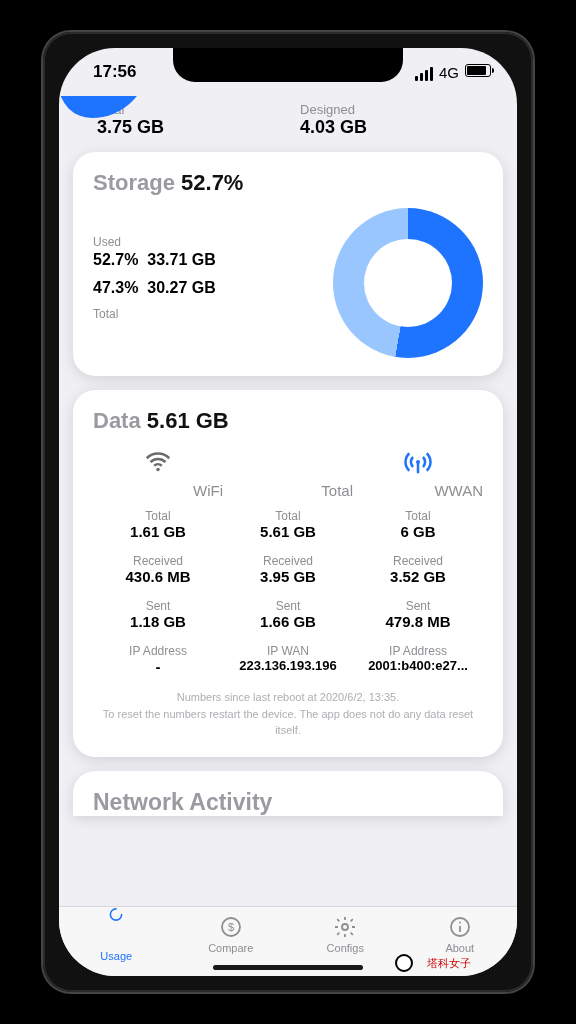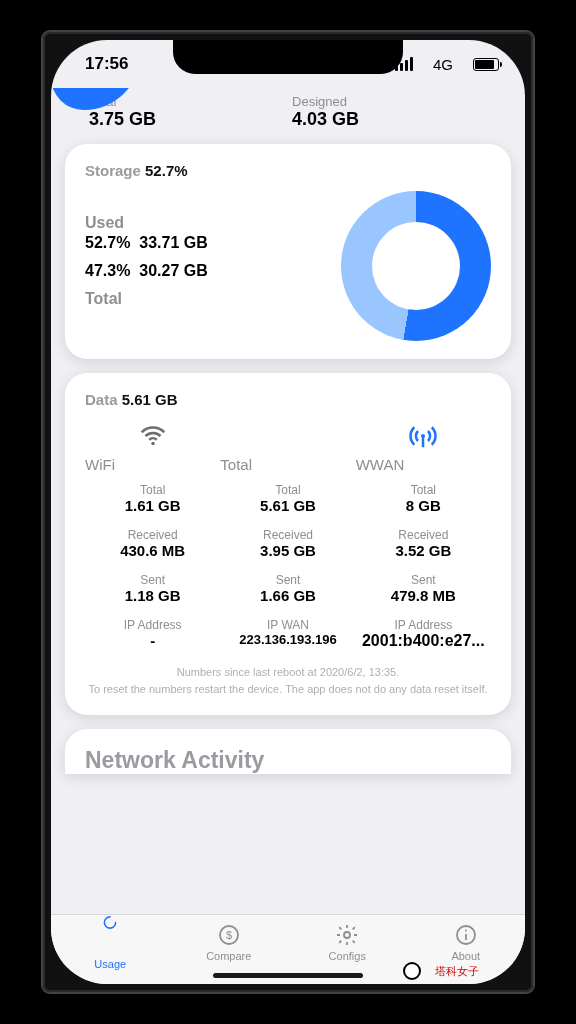--- a/index.html
+++ b/index.html
@@ -9,22 +9,22 @@
     width: 576px;
     height: 1024px;
     display: flex;
     align-items: center;
     justify-content: center;
   }
   .phone {
     width: 490px;
     height: 960px;
     background: #111;
-    border-radius: 7px;
-    padding: 8px;
+    border-radius: 28px;
+    padding: 16px;
     position: relative;
     box-shadow: 0 0 0 2px #444, inset 0 0 0 2px #2a2a2a;
   }
   .screen {
     width: 100%;
     height: 100%;
     background: #efeff4;
     border-radius: 56px;
     overflow: hidden;
     position: relative;
@@ -40,21 +40,21 @@
   .status-bar {
     height: 48px;
     display: flex;
     justify-content: space-between;
     align-items: center;
     padding: 0 26px 0 34px;
     font-size: 17px;
     font-weight: 600;
     color: #000;
   }
-  .status-right { display:flex; align-items:center; gap:20px; font-size:15px; font-weight:500;}
+  .status-right { display:flex; gap:6px; font-size:15px; font-weight:500;}
   .signal { display:flex; align-items:flex-end; gap:2px;}
   .signal span{width:3px;background:#000;border-radius:1px;}
   .signal span:nth-child(1){height:5px}
   .signal span:nth-child(2){height:8px}
   .signal span:nth-child(3){height:11px}
   .signal span:nth-child(4){height:14px}
   .battery{width:26px;height:13px;border:1.5px solid #000;border-radius:3px;position:relative;}
   .battery::after{content:"";position:absolute;right:-4px;top:3px;width:2px;height:5px;background:#000;border-radius:0 2px 2px 0;}
   .battery div{position:absolute;left:1px;top:1px;bottom:1px;width:78%;background:#000;border-radius:1px;}
 
@@ -70,34 +70,34 @@
   .partial-label{font-size:13px;color:#8e8e93;}
   .partial-val{font-size:18px;font-weight:600;color:#000;}
 
   .card {
     background: #fff;
     border-radius: 22px;
     margin-top: 14px;
     padding: 18px 20px;
     box-shadow: 0 3px 14px rgba(0,0,0,0.12);
   }
-  .card-title{font-size:15px;font-weight:700;color:#9a9aa0;}
+  .card-title{font-size:22px;font-weight:700;color:#9a9aa0;}
   .card-title .hl{color:#111;}
 
   .storage-body{display:flex;align-items:center;margin-top:12px;gap:20px;}
   .storage-stats{flex:1;}
   .stat-block{margin-bottom:10px;}
-  .stat-lbl{font-size:16px;color:#8e8e93;margin-bottom:2px;font-weight:bold;}
+  .stat-lbl{font-size:12px;color:#8e8e93;margin-bottom:2px;}
   .stat-val{font-size:16px;font-weight:600;color:#000;}
 
   .donut{width:150px;height:150px;border-radius:50%;background:conic-gradient(#1e73ff 0 52.7%, #9ac6ff 52.7% 100%);display:flex;align-items:center;justify-content:center;}
   .donut::before{content:"";width:88px;height:88px;background:#fff;border-radius:50%;}
 
   .data-card .card-title{margin-bottom:12px;}
-  .net-icons{display:grid;grid-template-columns:1fr 1fr 1fr;text-align:left;margin-bottom:8px;}
+  .net-icons{display:grid;grid-template-columns:1fr 1fr 1fr;text-align:right;margin-bottom:8px;}
   .net-icons .icon{height:32px;display:flex;align-items:center;justify-content:center;}
   .net-head{font-size:15px;color:#8e8e93;font-weight:400;margin-top:4px;}
   .data-grid{display:grid;grid-template-columns:1fr 1fr 1fr;text-align:center;row-gap:10px;}
   .d-lbl{font-size:12px;color:#8e8e93;}
   .d-val{font-size:15px;font-weight:600;color:#000;}
   .d-cell{padding:2px 4px;}
   .note{text-align:center;font-size:11px;color:#aeaeb4;margin-top:12px;line-height:1.5;}
 
   .peek-card{background:#fff;border-radius:22px 22px 0 0;margin-top:14px;padding:18px 20px 0;box-shadow:0 3px 14px rgba(0,0,0,0.12);}
   .peek-title{font-size:23px;font-weight:700;color:#9a9aa0;}
@@ -219,21 +219,21 @@
           <div class="d-cell">
               <div class="d-lbl">Total</div>
               <div class="d-val">1.61 GB</div>
             </div>
           <div class="d-cell">
               <div class="d-lbl">Total</div>
               <div class="d-val">5.61 GB</div>
             </div>
           <div class="d-cell">
               <div class="d-lbl">Total</div>
-              <div class="d-val">8 GB</div>
+              <div class="d-val">6 GB</div>
             </div>
 
           <div class="d-cell">
               <div class="d-lbl">Received</div>
               <div class="d-val">430.6 MB</div>
             </div>
           <div class="d-cell">
               <div class="d-lbl">Received</div>
               <div class="d-val">3.95 GB</div>
             </div>
@@ -258,21 +258,21 @@
           <div class="d-cell">
               <div class="d-lbl">IP Address</div>
               <div class="d-val">-</div>
             </div>
           <div class="d-cell">
               <div class="d-lbl">IP WAN</div>
               <div class="d-val" style="font-size:13px">223.136.193.196</div>
             </div>
           <div class="d-cell">
               <div class="d-lbl">IP Address</div>
-              <div class="d-val" style="font-size:16px">2001:b400:e27...</div>
+              <div class="d-val" style="font-size:13px">2001:b400:e27...</div>
             </div>
         </div>
 
         <div class="note">
           <div>Numbers since last reboot at 2020/6/2, 13:35.</div>
           <div>To reset the numbers restart the device. The app does not do any data reset itself.</div>
         </div>
       </div>
 
       <div class="peek-card">

